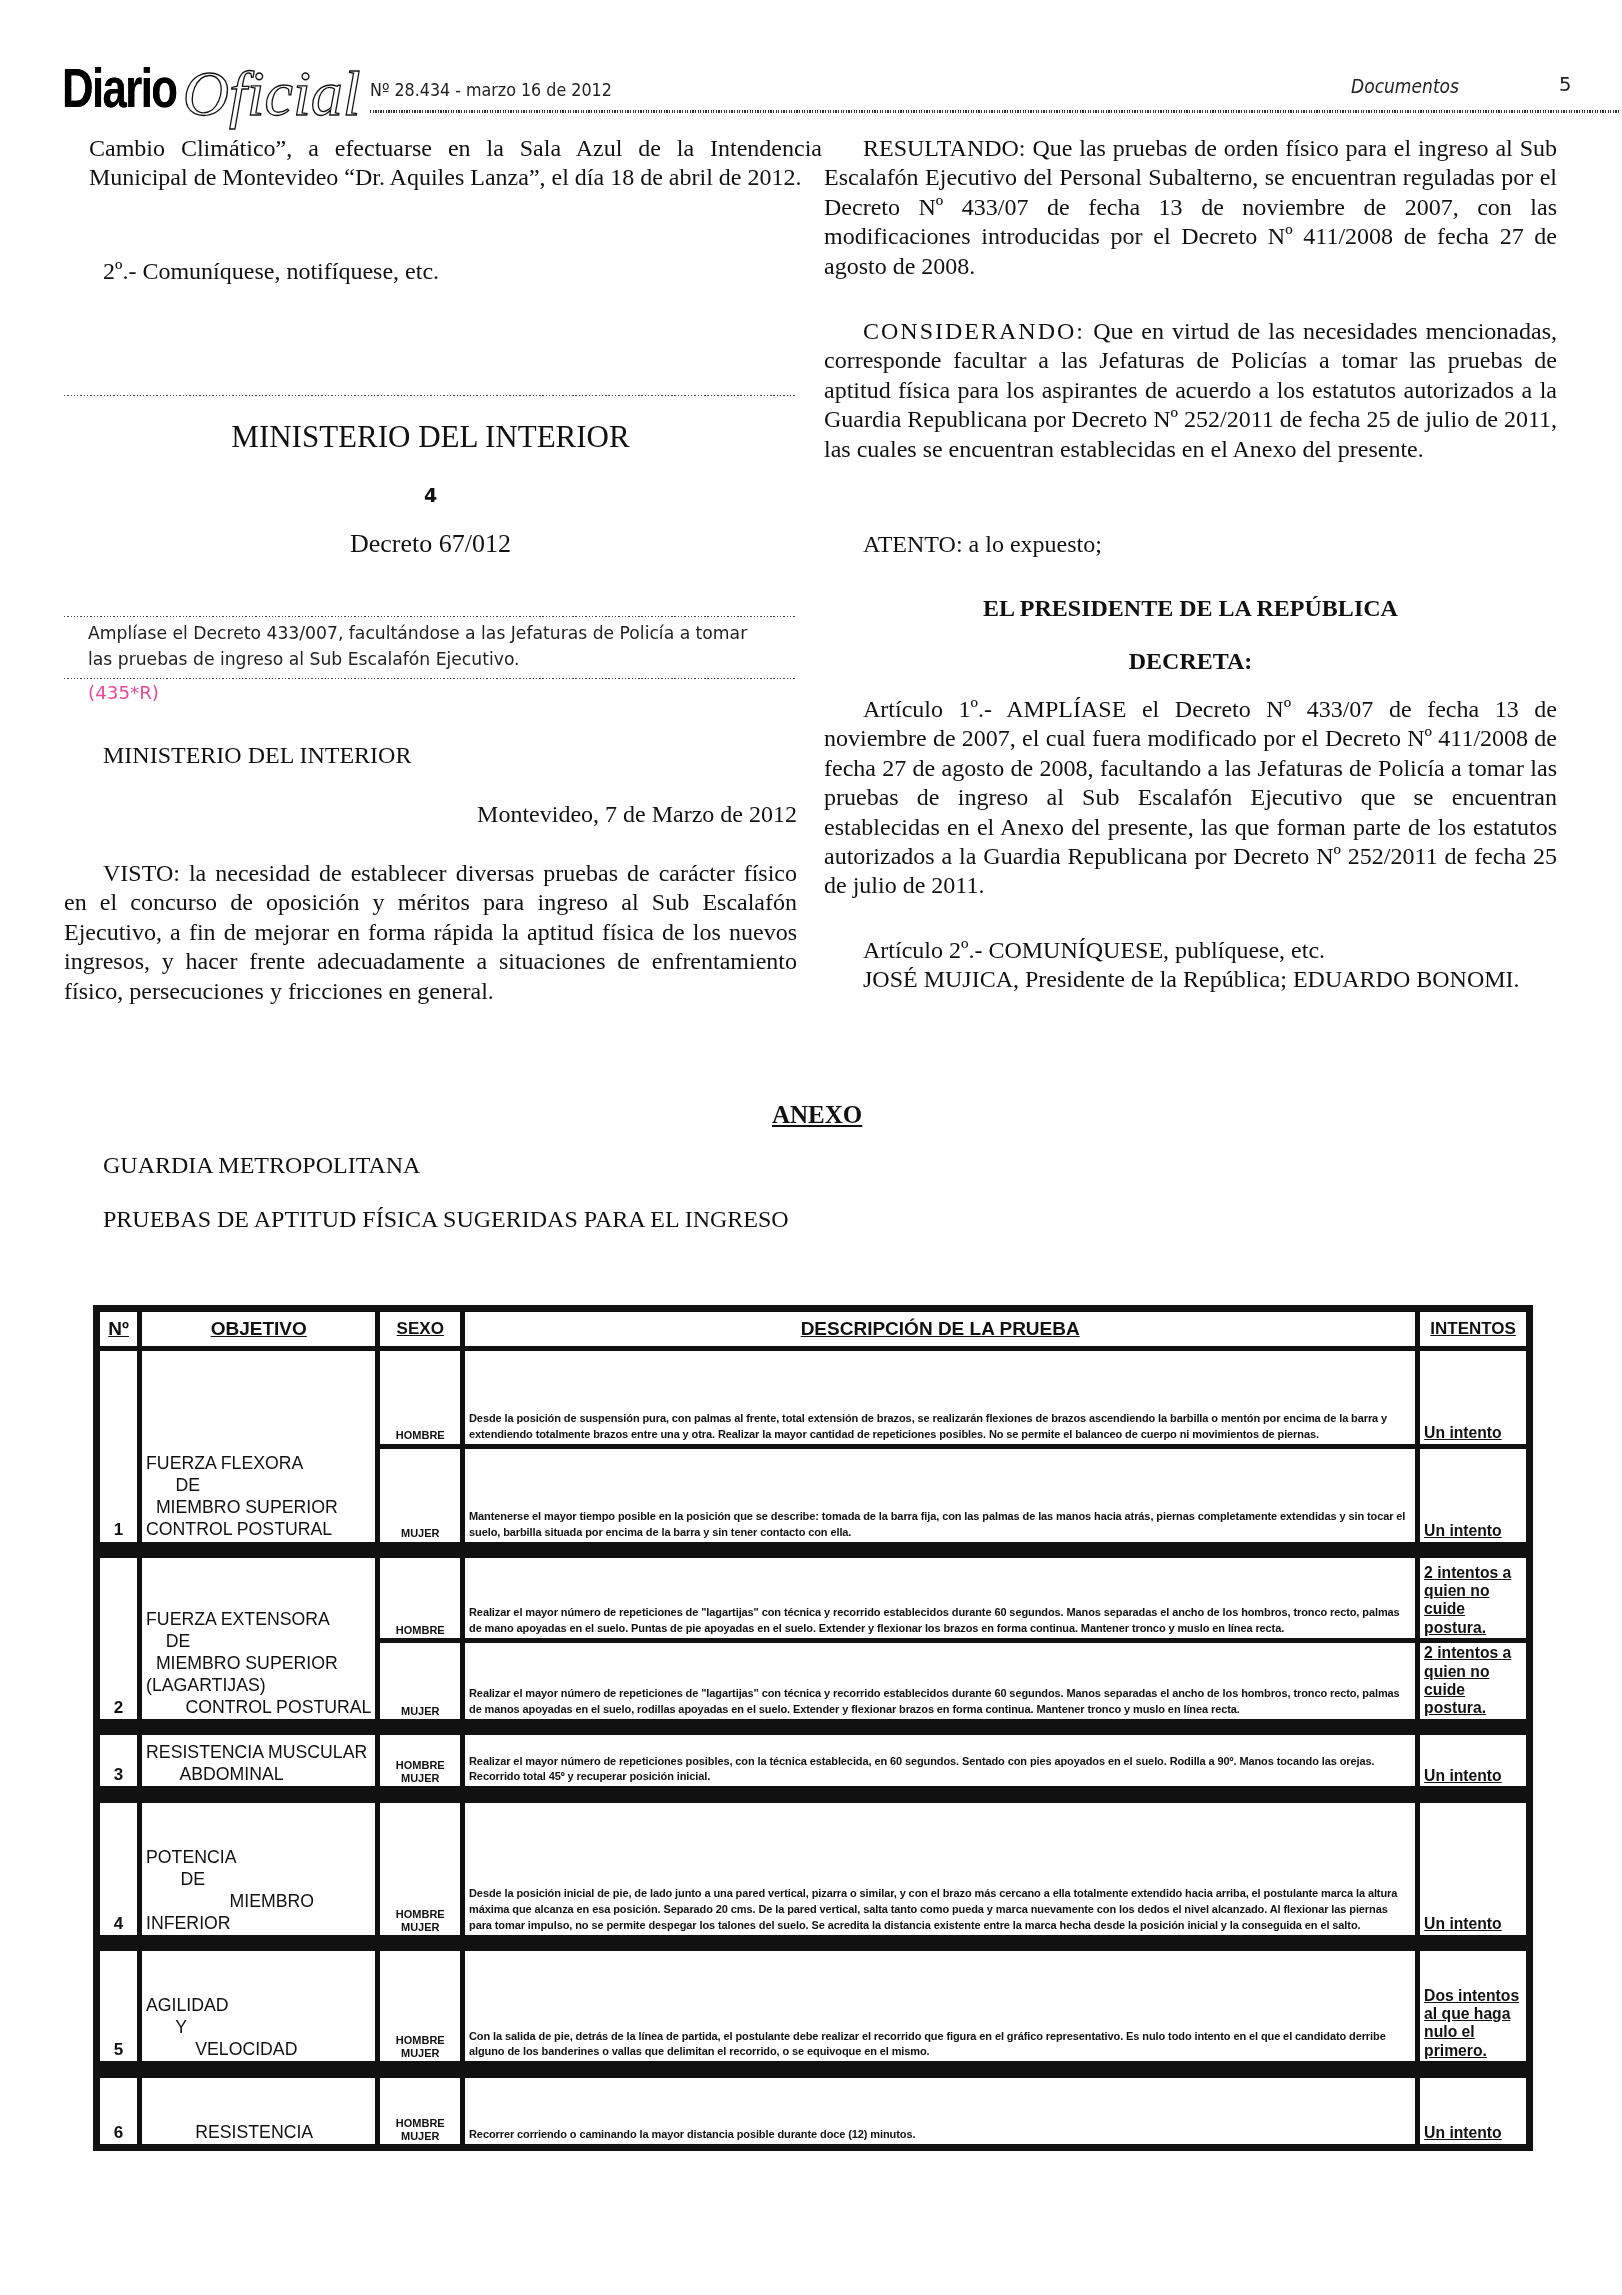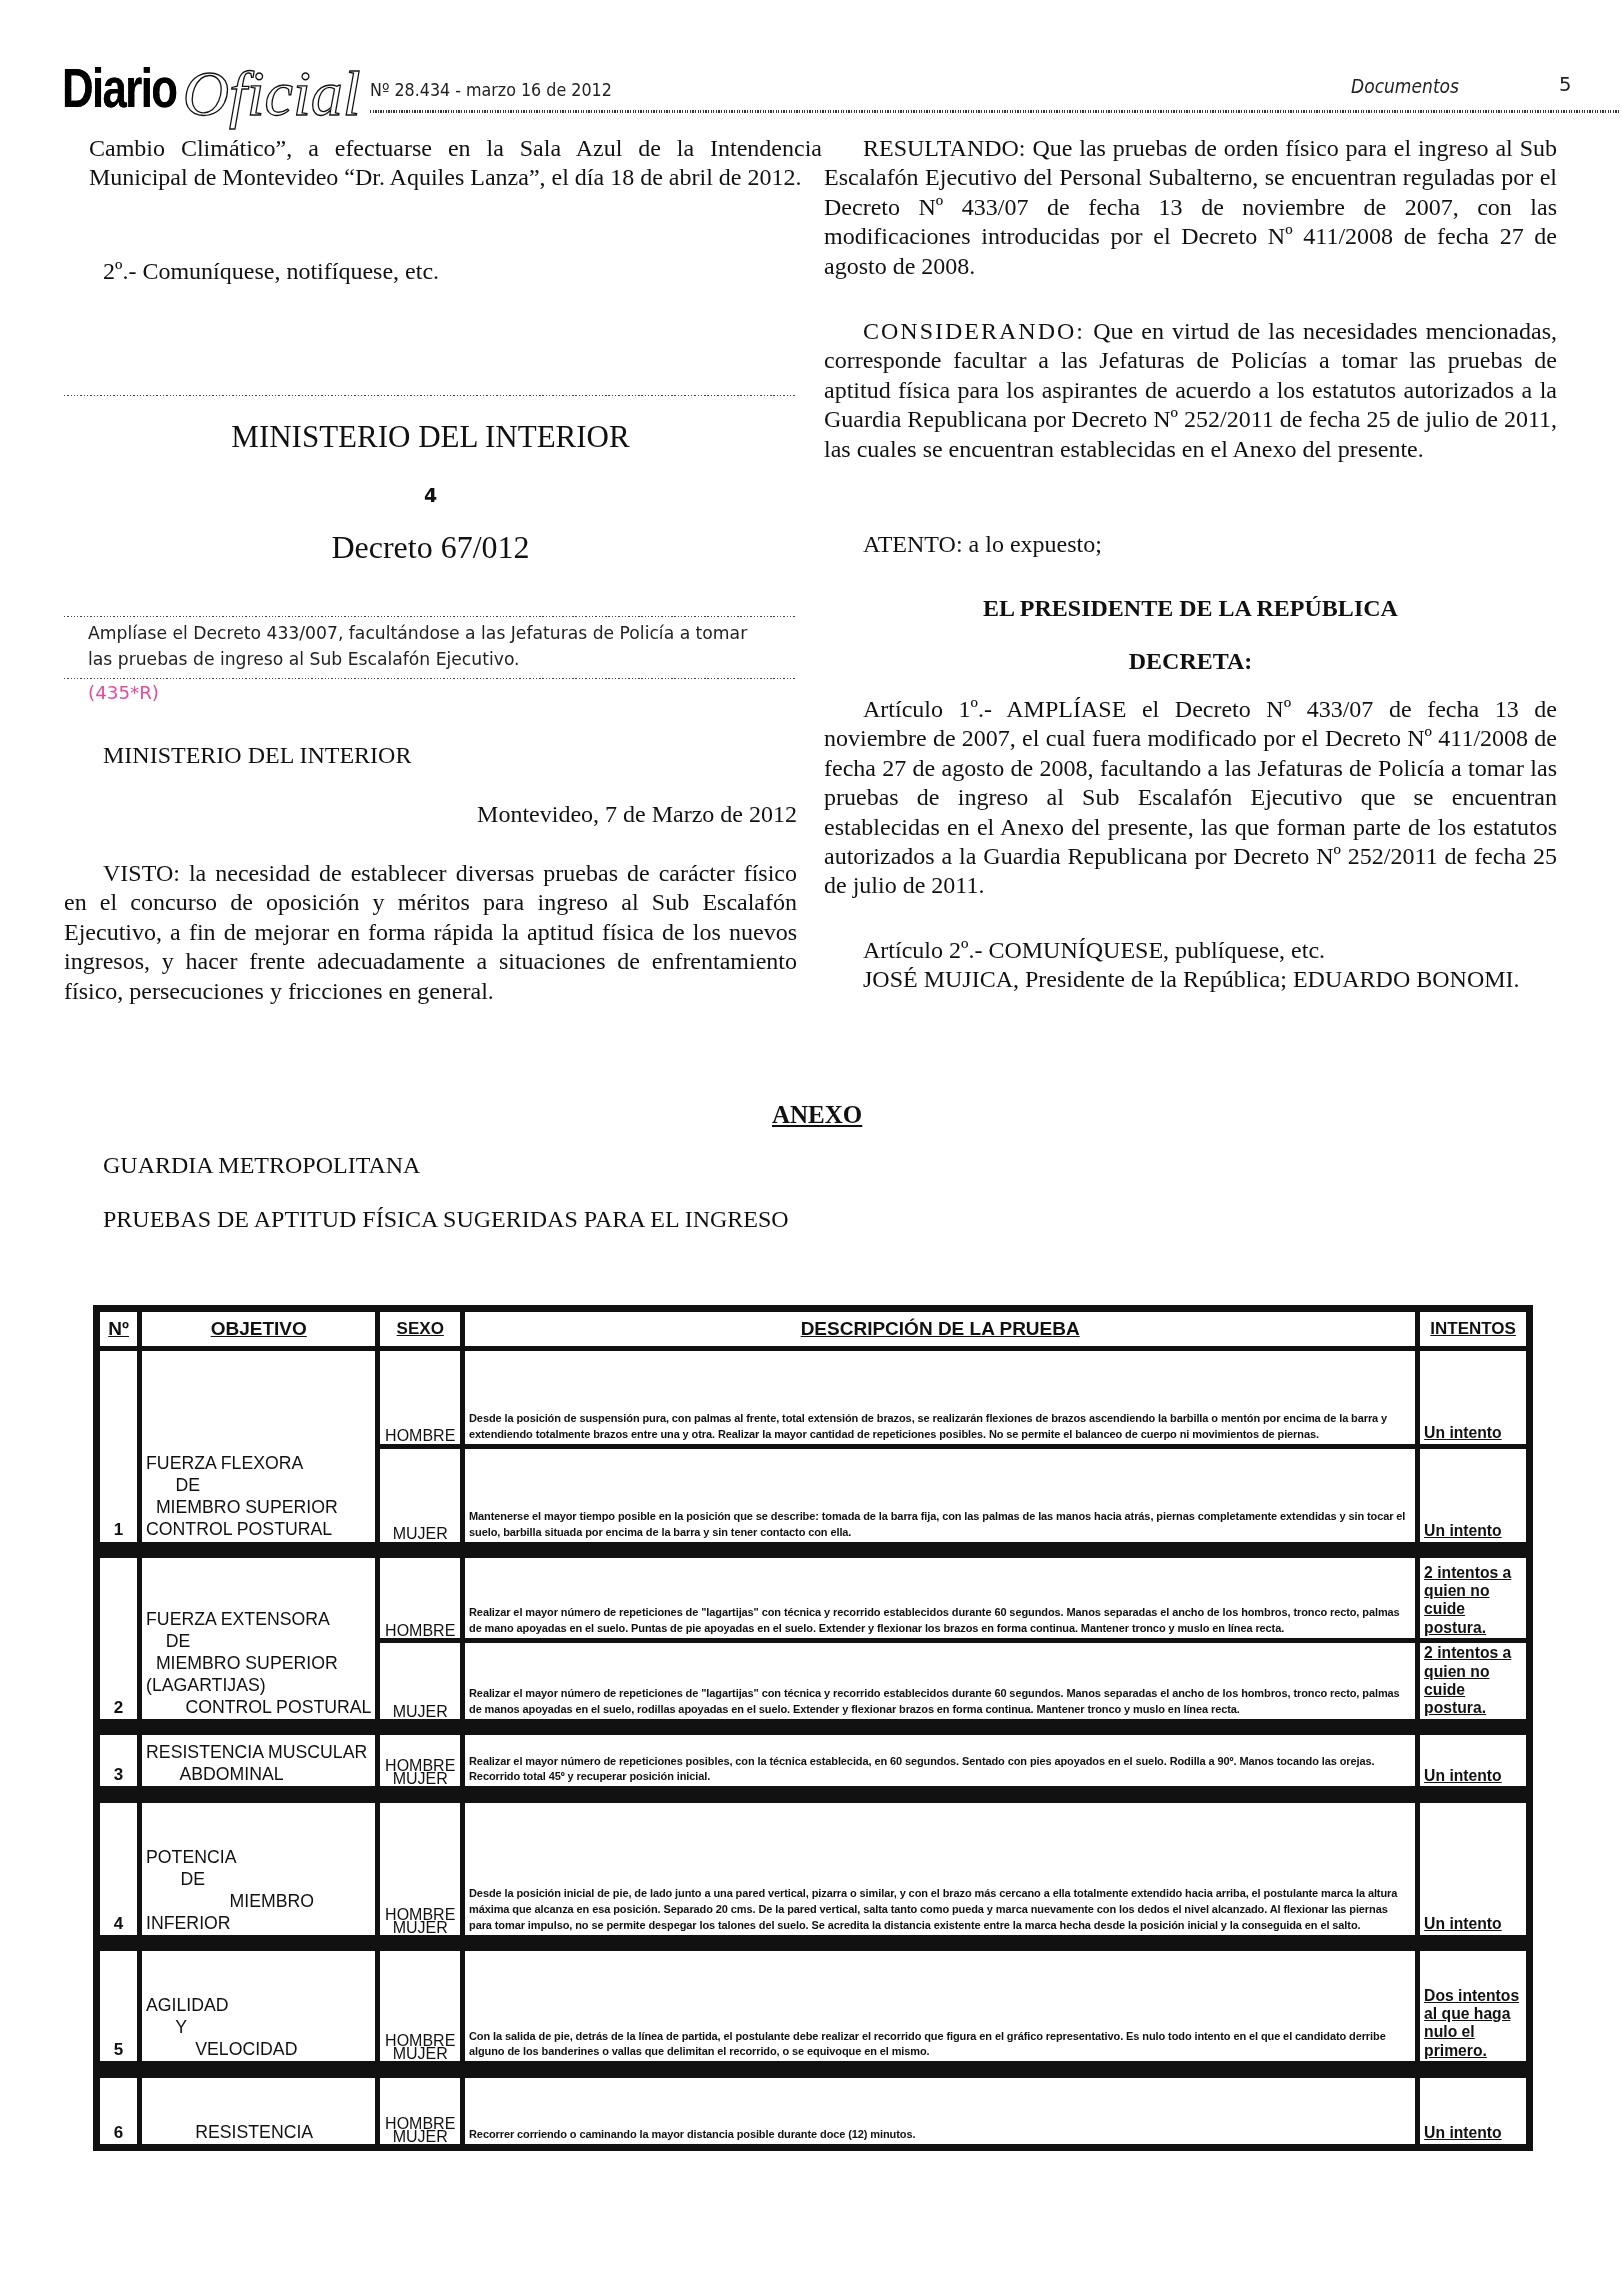--- a/index.html
+++ b/index.html
@@ -21,38 +21,38 @@
               background: repeating-linear-gradient(90deg,#333 0 1.3px,transparent 1.3px 2.6px); }
   
   .col { font-size:24px; line-height:29.4px; text-align:justify; }
   .col p { margin:0; }
   .left { left:64px; width:733px; }
   .right { left:824px; width:733px; }
   .indent { text-indent:39px; }
   .dot-rule { height:1.3px; background: repeating-linear-gradient(90deg,#444 0 1.3px,transparent 1.3px 3.3px); }
   .ministry { font-size:31px; text-align:center; width:733px; left:64px; }
   .num { font-family:"DejaVu Sans", sans-serif; font-weight:bold; font-size:19px; text-align:center; width:733px; left:64px; }
-  .decree { font-size:32px; text-align:center; width:733px; left:64px; }
+  .decree { font-size:26px; text-align:center; width:733px; left:64px; }
   .summary { left:88px; width:707px; font-family:"DejaVu Sans", sans-serif; font-size:18.3px; line-height:26px; color:#222; transform:scaleX(0.94); transform-origin:left; }
   .ref { left:88px; font-family:"DejaVu Sans", sans-serif; font-size:18.3px; color:#ec4899; }
   .center-bold { text-align:center; font-weight:bold; width:733px; left:824px; font-size:24px;margin-top:12px; }
   b { font-weight:normal; }
   .spaced { letter-spacing:2px; }
   
   .anexo { left:772px; top:1101px; font-size:25px; font-weight:bold; text-decoration:underline; }
   .anx-line { left:103px; font-size:24px; }
   
   .tbl { position:absolute; left:93px; top:1305px; width:1440px; border-collapse:collapse; border:7.9px solid #111;
          font-family:"Liberation Sans", sans-serif; color:#111; }
   .tbl td, .tbl th { border:5.2px solid #111; vertical-align:bottom; padding:1.3px 3.9px; }
   .tbl th { font-weight:900; font-size:19px; text-decoration:underline; height:31px; vertical-align:middle; }
   .tbl .sep td { height:6.5px; background:#111; padding:0; border:none; }
   .c-n { width:29.4px; font-weight:900; font-size:17px; text-align:center; }
   .c-obj { width:222px; font-weight:400; font-size:17.7px; line-height:22px; }
-  .c-sex { width:72px; font-weight:400; font-size:16px; text-align:center; line-height:13px; }
+  .c-sex { width:72px; font-weight:700; font-size:11px; text-align:center; line-height:13px; }
   .c-desc { font-weight:bold; font-size:11px; line-height:15.7px; letter-spacing:-0.1px; }
   .c-int { width:98px; font-size:15.7px; font-weight:bold; line-height:18.3px; text-decoration:underline; }
   .obj-line { display:block; white-space:pre; }
 </style>
 </head>
 <body>
 
 <div class="abs logo">
   <span class="logo-diario">Diario</span>
   <span class="logo-oficial">Oficial</span>

